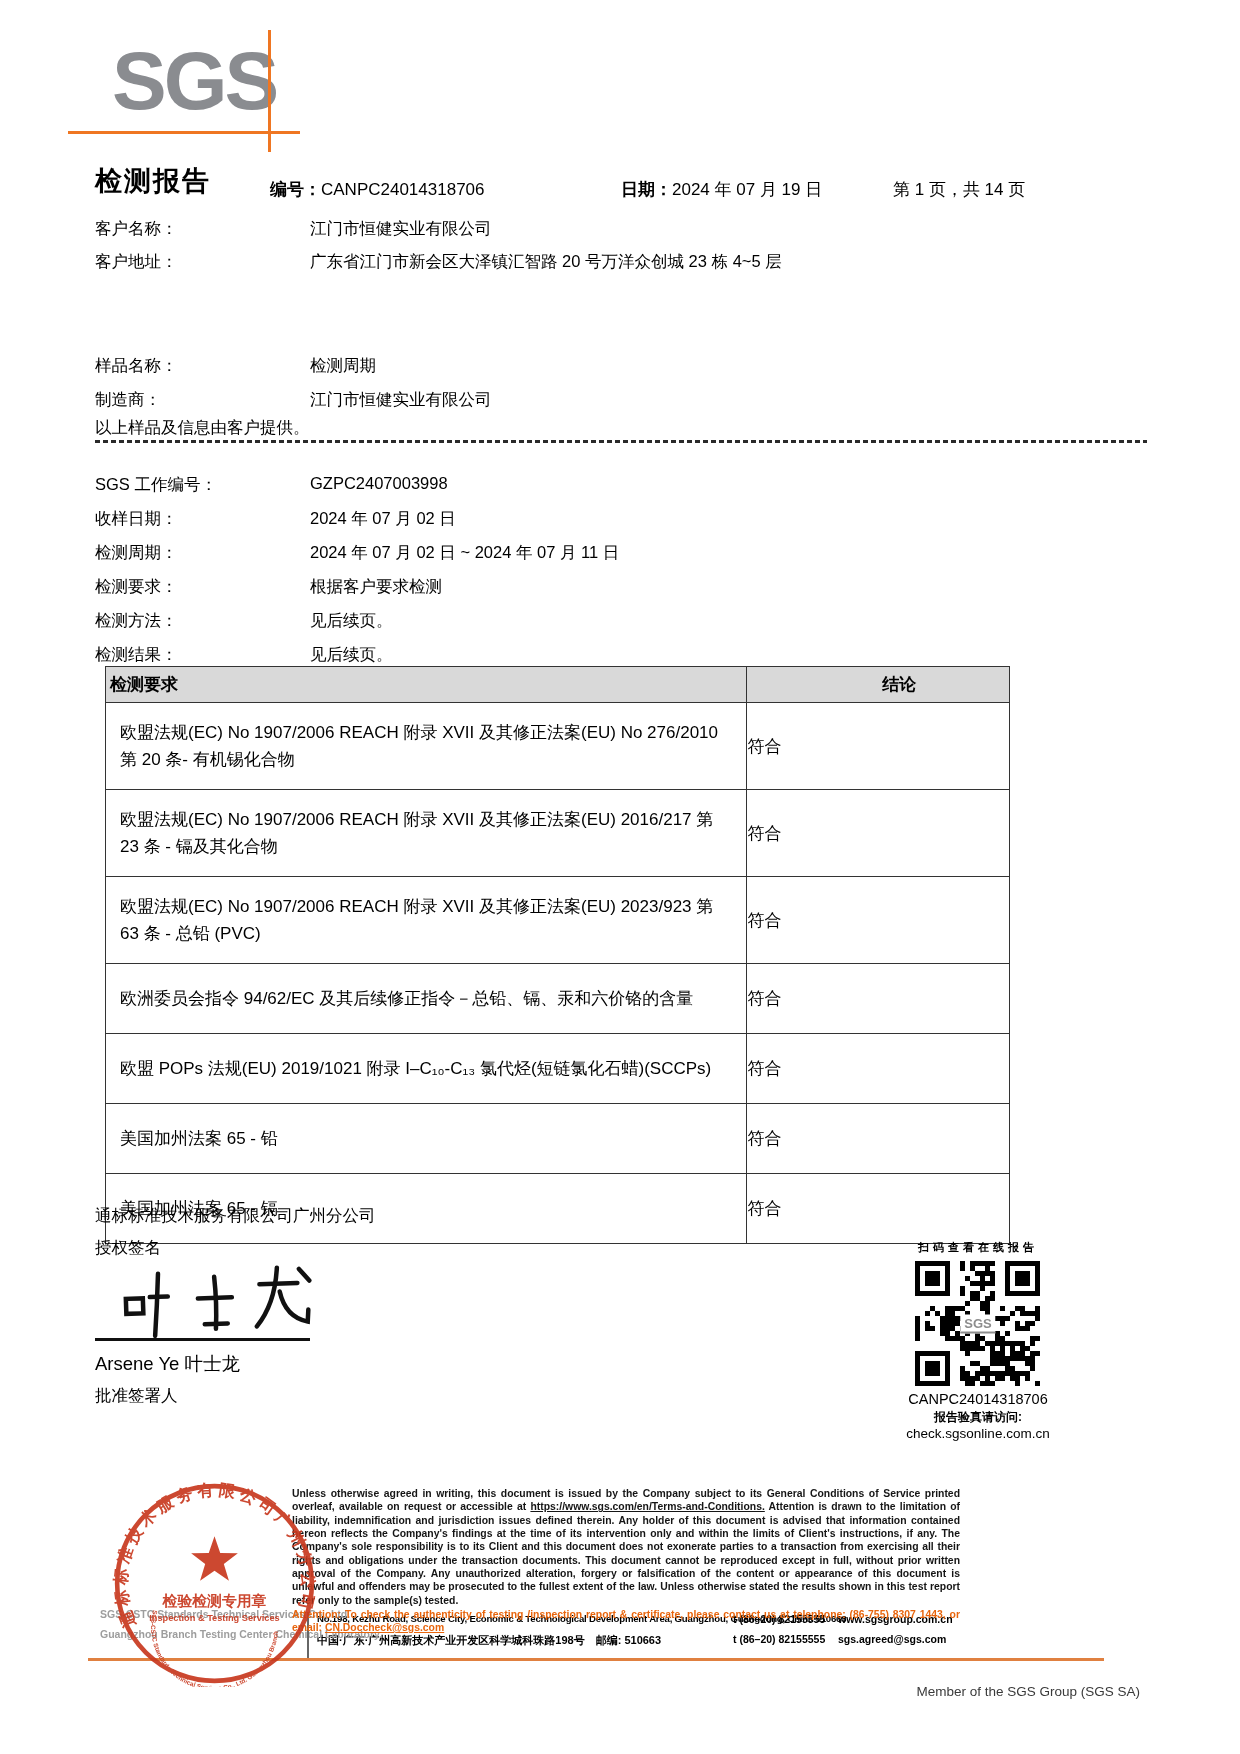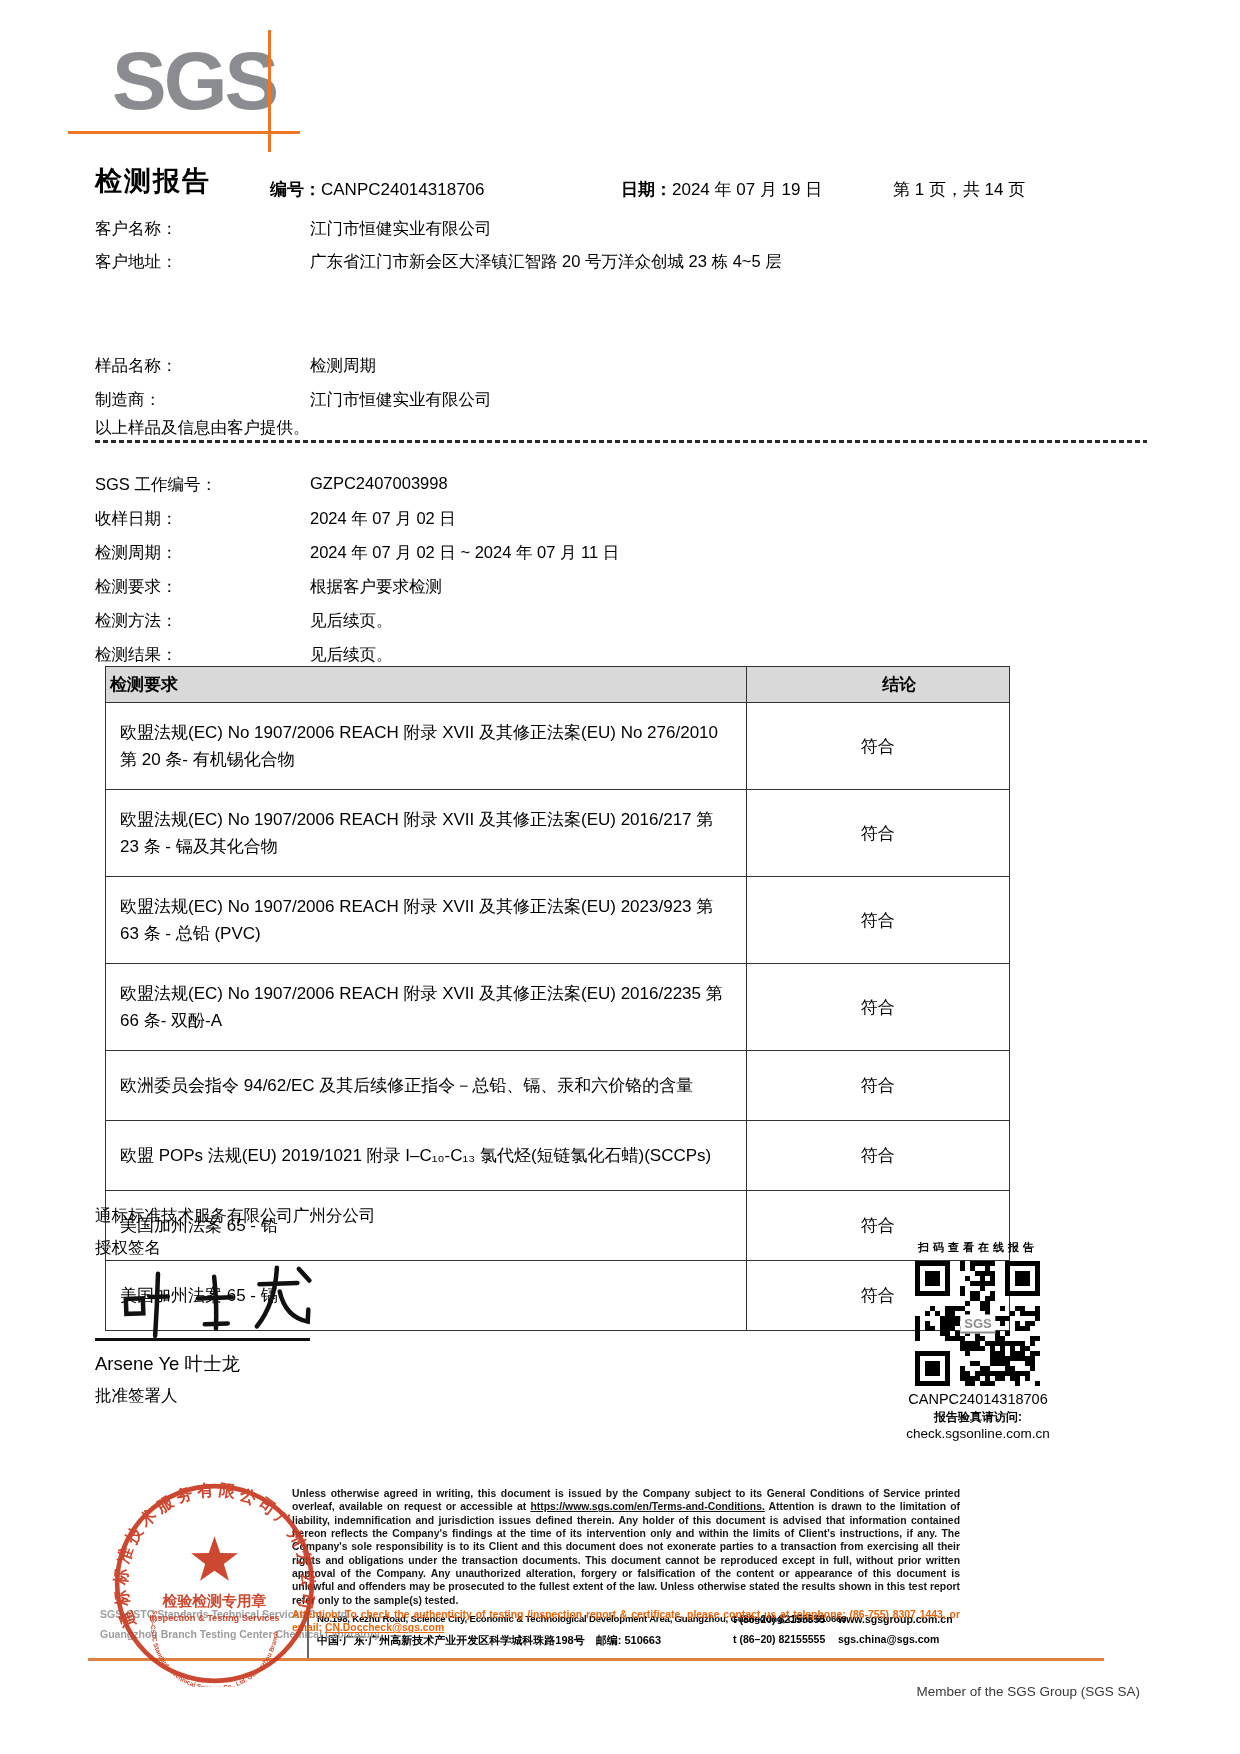--- a/index.html
+++ b/index.html
@@ -41,21 +41,21 @@
   .jobrow .val-col{left:215px;}
 
   
   .results{left:105px;top:666px;width:905px;border-collapse:collapse;
     font-size:17px;}
   .results th,.results td{border:1.6px solid #333;vertical-align:middle;}
   .results th{background:#d9d9d9;font-weight:bold;height:33px;padding-left:44px;}
   .results th.req{ text-align:left;padding-left:4px;width:673px;}
   .results th.con{ text-align:center;width:232px;}
   .results td.req{padding:10px 14px;line-height:1.6;}
-  .results td.con{text-align:center;}
+  .results td.con{}
   .results tr.tall td{height:66px;}
   .results tr.short td{height:49px;}
 
   
   .sig-company{left:95px;top:1205px;font-size:16.5px;}
   .sig-label{left:95px;top:1237px;font-size:16.5px;}
   .sig-svg{left:110px;top:1262px;}
   .sig-line{left:95px;top:1338px;width:215px;height:3px;background:#111;}
   .sig-name{left:95px;top:1351px;font-size:18.5px;}
   .sig-title{left:95px;top:1385px;font-size:16.5px;}
@@ -157,24 +157,20 @@
   <tr class="tall">
     <td class="req">欧盟法规(EC) No 1907/2006 REACH 附录 XVII 及其修正法案(EU) No 276/2010 第 20 条- 有机锡化合物</td>
     <td class="con">符合</td>
   </tr>
   <tr class="tall">
     <td class="req">欧盟法规(EC) No 1907/2006 REACH 附录 XVII 及其修正法案(EU) 2016/217 第 23 条 - 镉及其化合物</td>
     <td class="con">符合</td>
   </tr>
   <tr class="tall">
     <td class="req">欧盟法规(EC) No 1907/2006 REACH 附录 XVII 及其修正法案(EU) 2023/923 第 63 条 - 总铅 (PVC)</td>
-    <td class="con">符合</td>
-  </tr>
-  <tr class="tall">
-    <td class="req">欧盟法规(EC) No 1907/2006 REACH 附录 XVII 及其修正法案(EU) 2016/2235 第 66 条- 双酚-A</td>
     <td class="con">符合</td>
   </tr>
   <tr class="short">
     <td class="req">欧洲委员会指令 94/62/EC 及其后续修正指令－总铅、镉、汞和六价铬的含量</td>
     <td class="con">符合</td>
   </tr>
   <tr class="short">
     <td class="req">欧盟 POPs 法规(EU) 2019/1021 附录 I–C₁₀-C₁₃ 氯代烃(短链氯化石蜡)(SCCPs)</td>
     <td class="con">符合</td>
   </tr>
@@ -455,15 +451,15 @@
     <span>Attention: To check the authenticity of testing /inspection report &amp; certificate, please contact us at telephone: (86-755) 8307 1443, or email: </span><span class="lk">CN.Doccheck@sgs.com</span>
   </div>
 </div>
 
 <div class="abs foot-vline"></div>
 <div class="abs addr-en">No.198, Kezhu Road, Science City, Economic &amp; Technological Development Area, Guangzhou, Guangdong, China 510663</div>
 <div class="abs addr-cn">中国·广东·广州高新技术产业开发区科学城科珠路198号　邮编: 510663</div>
 <div class="abs phone1">t (86–20) 82155555</div>
 <div class="abs phone2">t (86–20) 82155555</div>
 <div class="abs web">www.sgsgroup.com.cn</div>
-<div class="abs mail">sgs.china@sgs.com</div>
+<div class="abs mail">sgs.agreed@sgs.com</div>
 <div class="abs foot-orange-line"></div>
 <div class="abs member">Member of the SGS Group (SGS SA)</div>
 
 </body></html>

